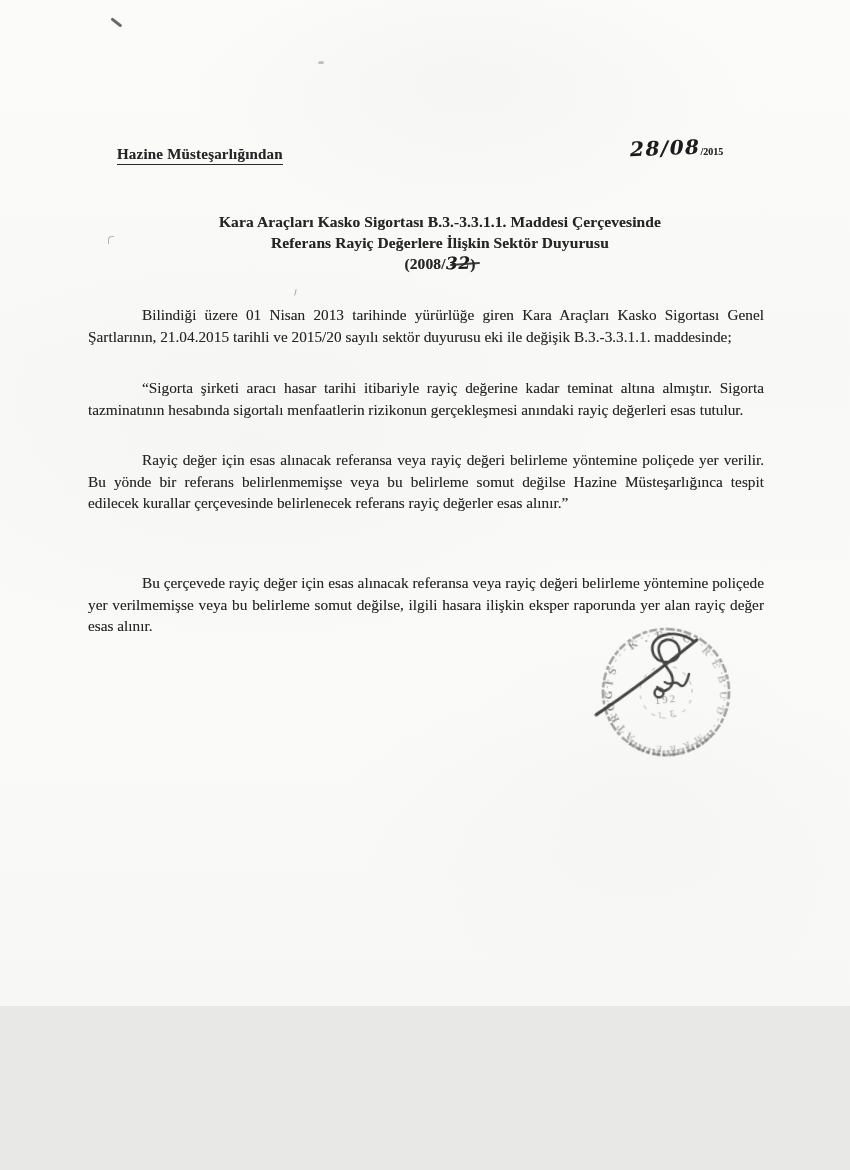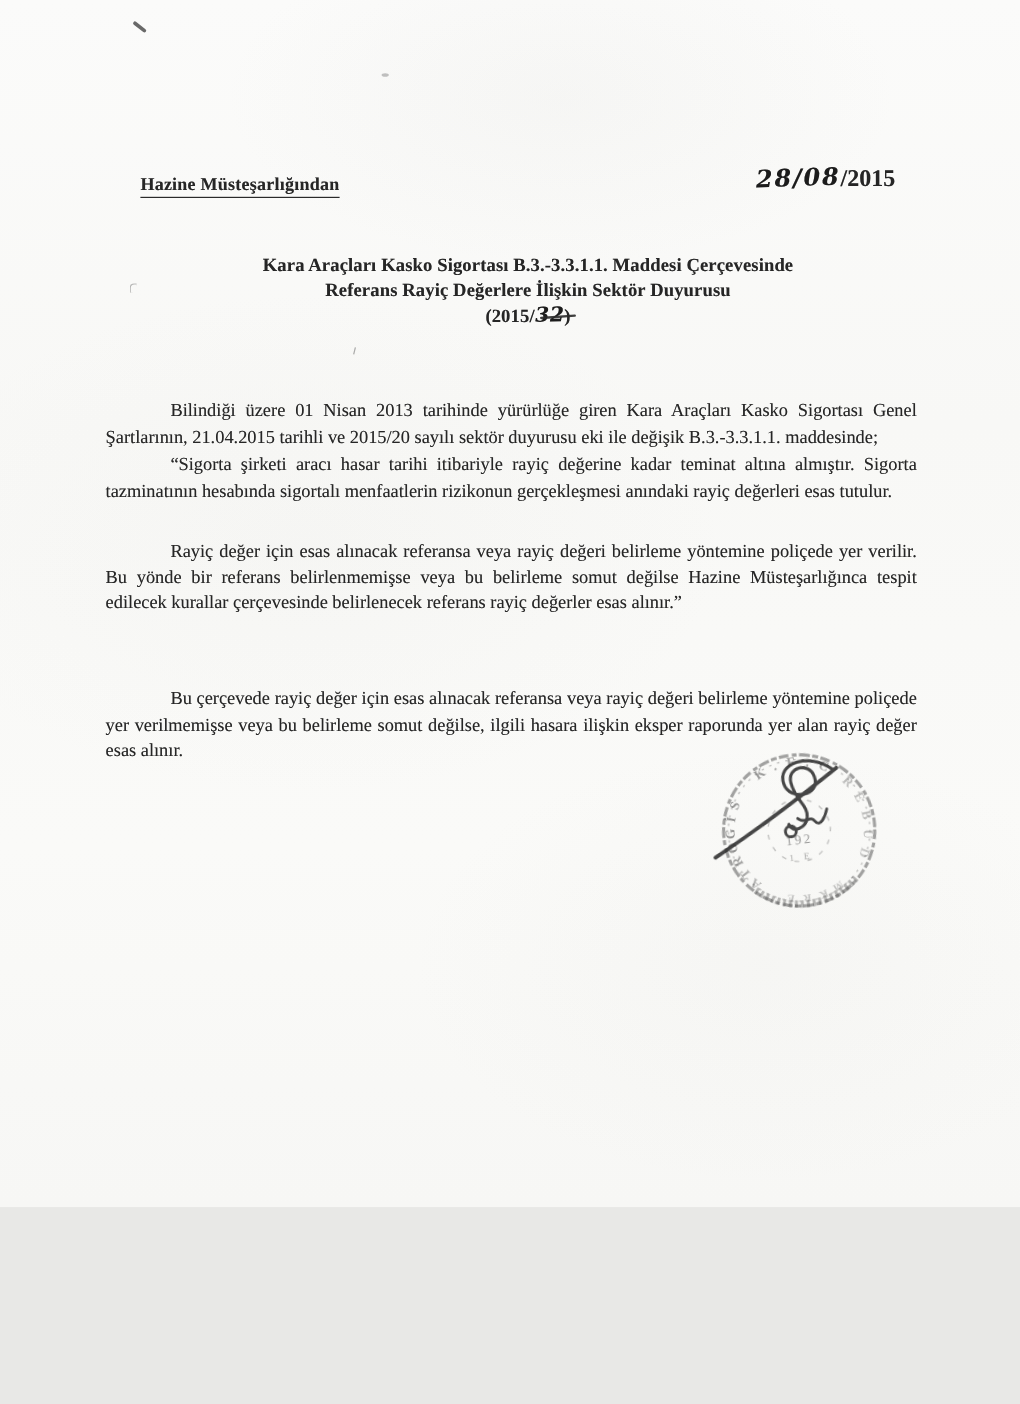--- a/index.html
+++ b/index.html
@@ -28,21 +28,21 @@
   .date{
     position:absolute; top:136px; left:630px;
     font-size:15px; font-weight:bold; white-space:nowrap;
   }
   .hw{
     font-family:"DejaVu Serif", serif;
     font-style:italic; font-weight:700;
     color:#1c1c1c; display:inline-block;
   }
   .date .hw{ font-size:20px; letter-spacing:1.5px; transform:rotate(-2deg); }
-  .date .printed{ font-size:20px; }
+  .date .printed{ font-size:10px; }
 
   .title{
     position:absolute; top:212px; left:15px; width:850px;
     text-align:center; font-weight:bold;
     font-size:15.5px; line-height:20.5px;
     letter-spacing:0.1px;
   }
   .title .hw{ font-size:17px; letter-spacing:0.5px; transform:rotate(-1deg); }
   .title-number{ position:relative; display:inline-block; }
   .pen-strike{
@@ -50,21 +50,21 @@
     width:30px; height:2.2px; background:#2a2a2a;
     transform:rotate(-4deg); border-radius:2px; opacity:0.9;
   }
 
   .para{
     position:absolute; left:88px; width:676px;
     font-size:15.3px; line-height:21.5px;
     text-align:justify; text-indent:54px;
     margin:0;
   }
-  .p1{ top:304px;margin-top:28px; }
+  .p1{ top:304px; }
   .p2{ top:377px; }
   .p3{ top:449px; }
   .p4{ top:537px; }
   .p5{ top:572px;font-family:Liberation Serif, serif; }
 
   .stamp{
     position:absolute; left:594px; top:620px;
     width:144px; height:144px;
     transform:rotate(-7deg);
     filter:blur(0.35px);
@@ -98,21 +98,21 @@
   <div class="sender txt">Hazine Müsteşarlığından</div>
 
   <div class="date txt">
     <span class="hw">28/08</span><span class="printed">/2015</span>
   </div>
 
   <div class="title txt">
     <div>Kara Araçları Kasko Sigortası B.3.-3.3.1.1. Maddesi Çerçevesinde</div>
     <div>Referans Rayiç Değerlere İlişkin Sektör Duyurusu</div>
     <div>
-      <span>(2015/</span><span class="title-number"><span class="hw">32</span><span>)</span><span class="pen-strike"></span></span>
+      <span>(2008/</span><span class="title-number"><span class="hw">32</span><span>)</span><span class="pen-strike"></span></span>
     </div>
   </div>
 
   <p class="para txt p1">Bilindiği üzere 01 Nisan 2013 tarihinde yürürlüğe giren Kara Araçları Kasko Sigortası Genel Şartlarının, 21.04.2015 tarihli ve 2015/20 sayılı sektör duyurusu eki ile değişik B.3.-3.3.1.1. maddesinde;</p>
   <p class="para txt p2">“Sigorta şirketi aracı hasar tarihi itibariyle rayiç değerine kadar teminat altına almıştır. Sigorta tazminatının hesabında sigortalı menfaatlerin rizikonun gerçekleşmesi anındaki rayiç değerleri esas tutulur.</p>
   <p class="para txt p3">Rayiç değer için esas alınacak referansa veya rayiç değeri belirleme yöntemine poliçede yer verilir. Bu yönde bir referans belirlenmemişse veya bu belirleme somut değilse Hazine Müsteşarlığınca tespit edilecek kurallar çerçevesinde belirlenecek referans rayiç değerler esas alınır.”</p>
   <p class="para txt p5">Bu çerçevede rayiç değer için esas alınacak referansa veya rayiç değeri belirleme yöntemine poliçede yer verilmemişse veya bu belirleme somut değilse, ilgili hasara ilişkin eksper raporunda yer alan rayiç değer esas alınır.</p>
 
   <div class="stamp">
     <svg width="144" height="144" viewBox="0 0 144 144">

